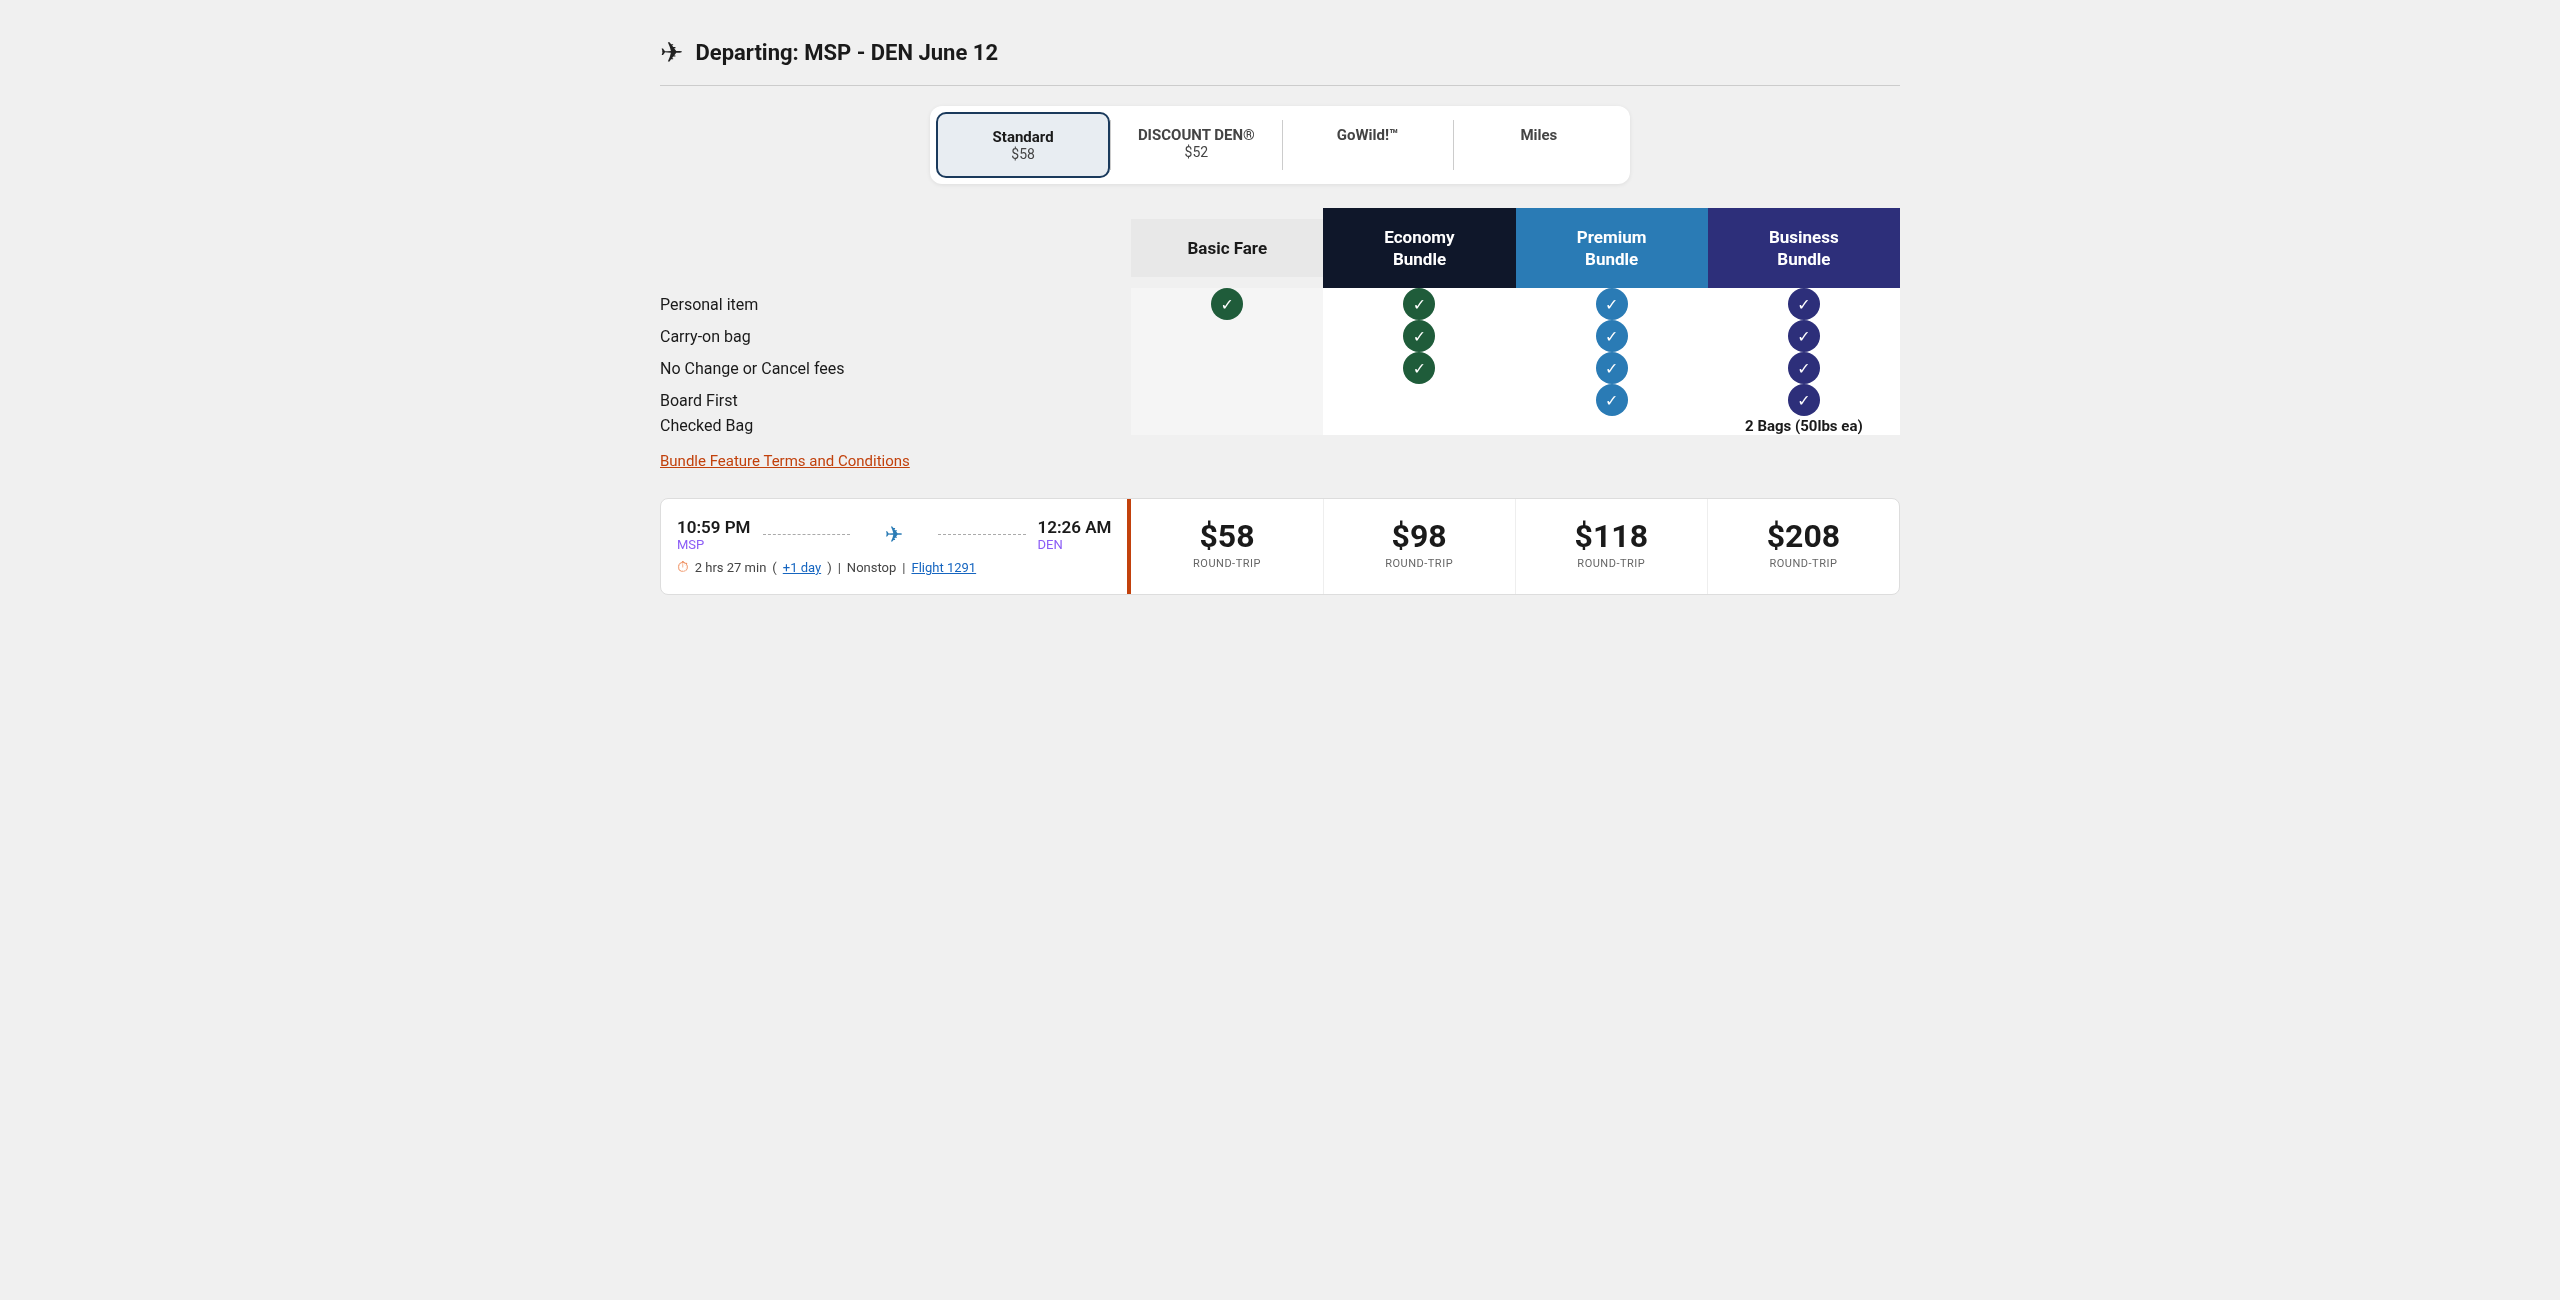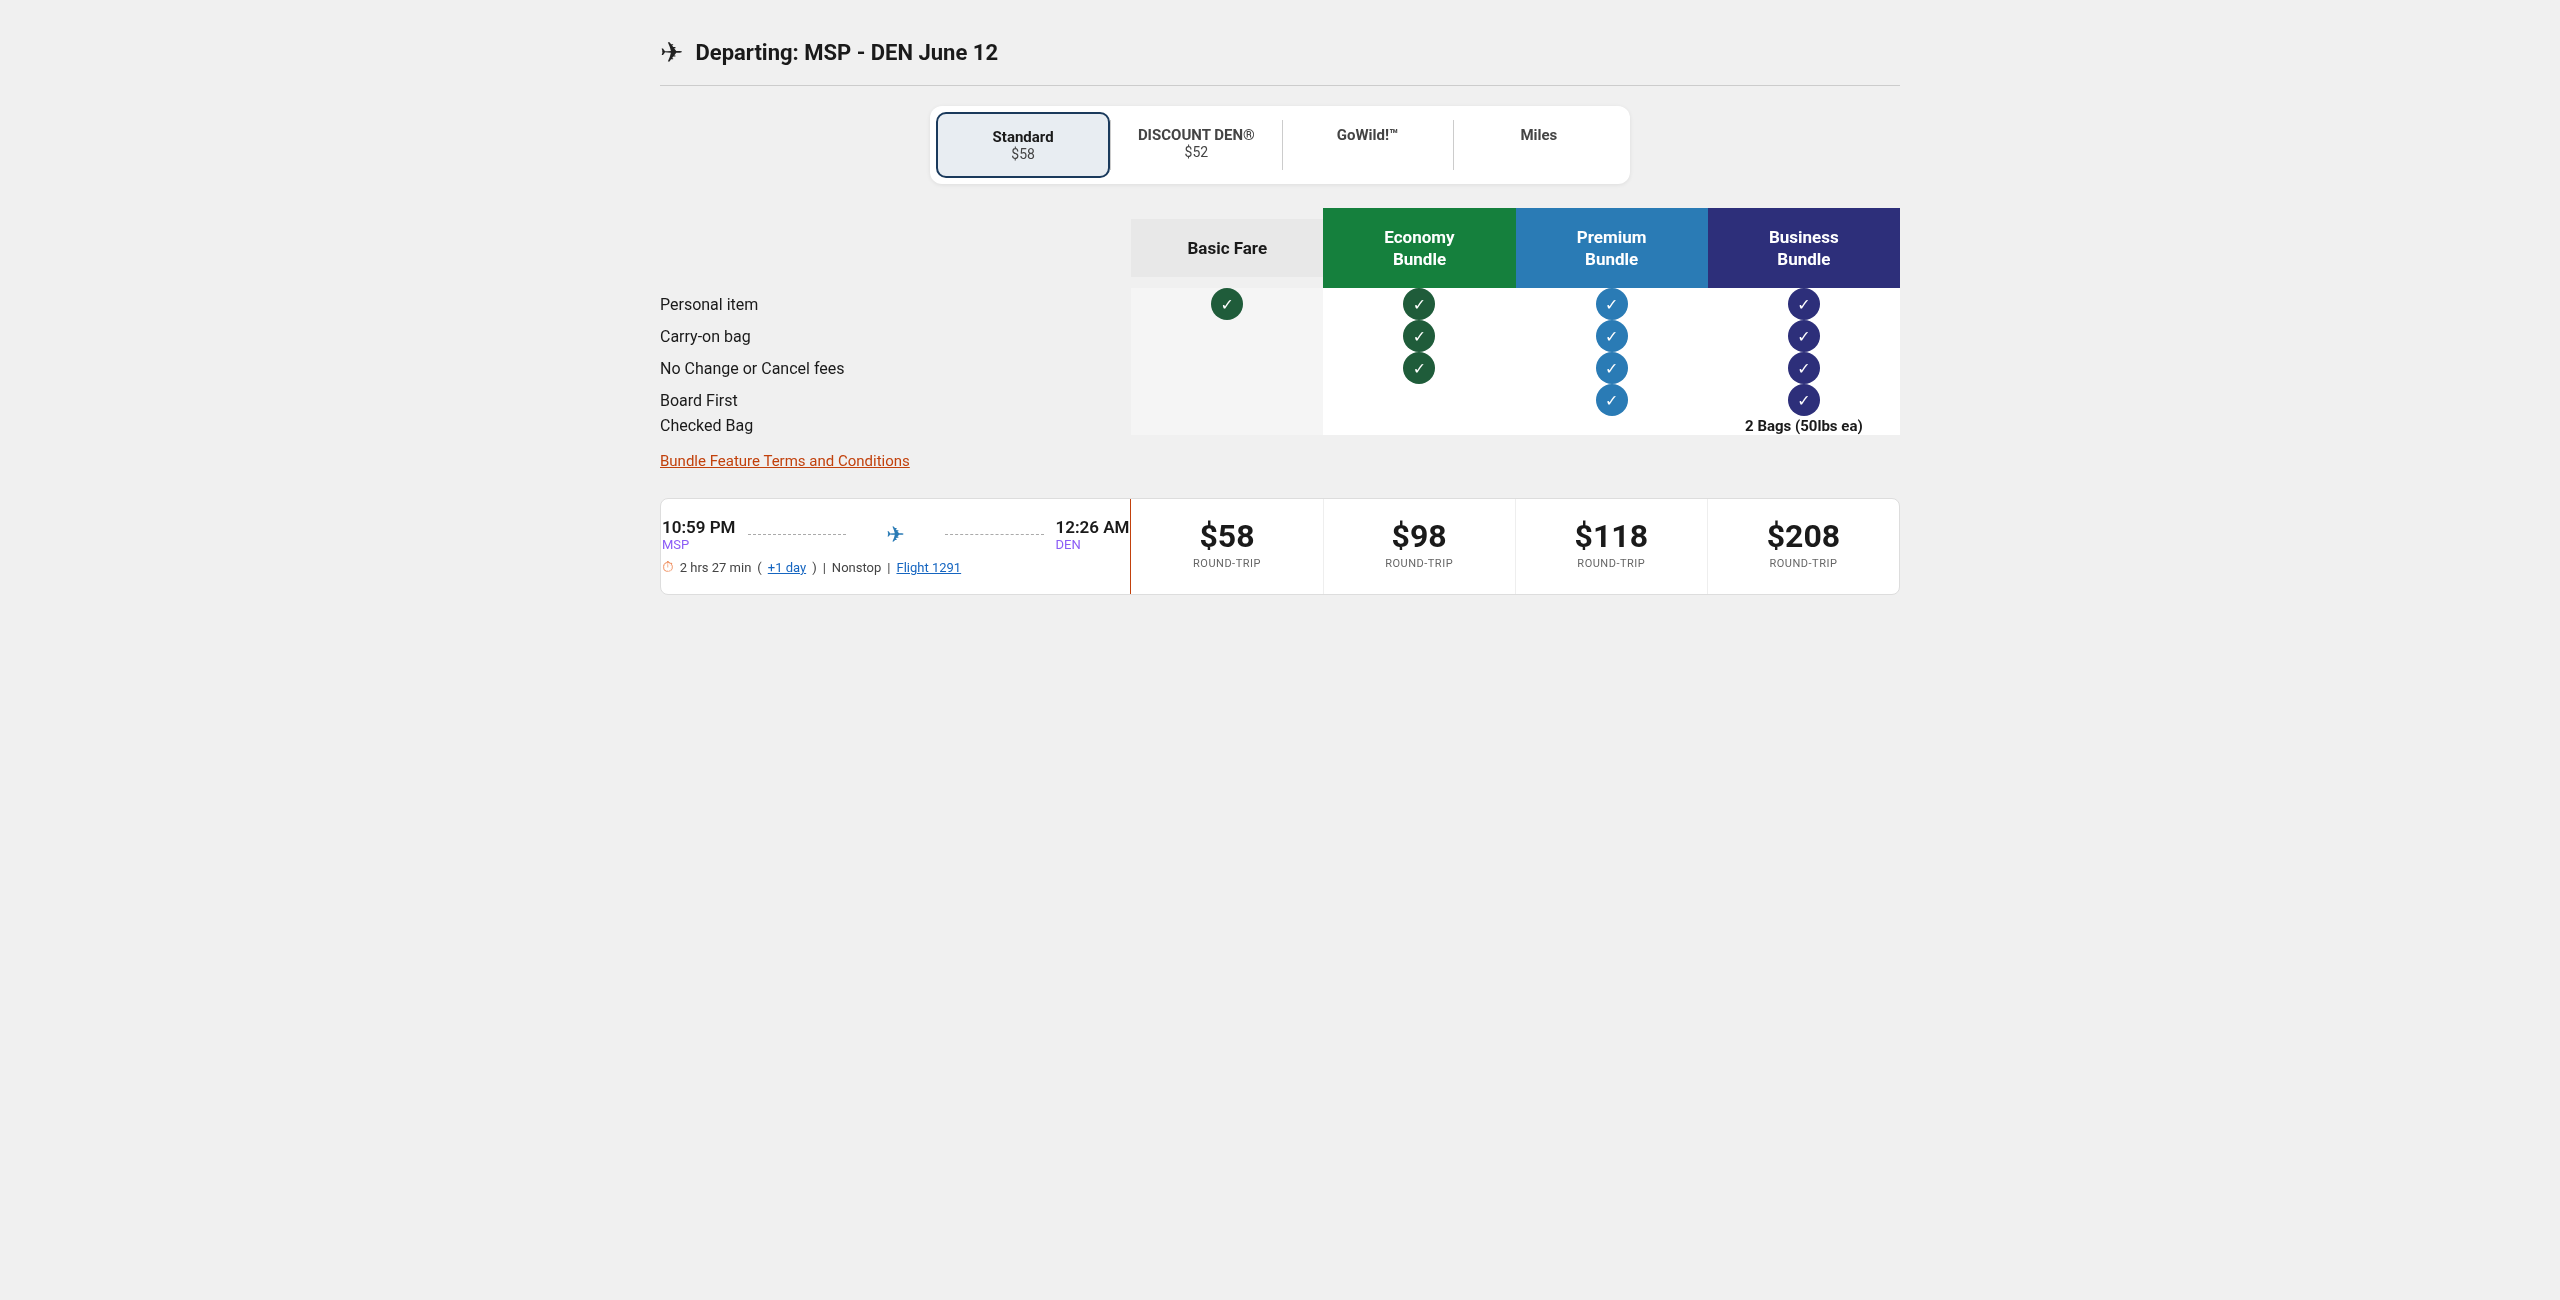--- a/index.html
+++ b/index.html
@@ -116,21 +116,21 @@
       font-weight: 700;
       font-size: 17px;
       line-height: 1.3;
     }
     .bundle-header.basic {
       background: #e8e8e8;
       color: #1a1a1a;
       border-radius: 0;
     }
     .bundle-header.economy {
-      background: #15803d;
+      background: #0f172a;
       color: white;
     }
     .bundle-header.premium {
       background: #2a7bb5;
       color: white;
     }
     .bundle-header.business {
       background: #2d2f7a;
       color: white;
     }
@@ -209,22 +209,22 @@
     .pricing-footer {
       display: flex;
       background: white;
       border-radius: 8px;
       overflow: hidden;
       border: 1px solid #ddd;
       margin-top: 8px;
     }
     .flight-info {
       flex: 0 0 38%;
-      padding: 18px 1px;
-      border-right: 1px solid #c2410c;
+      padding: 18px 16px;
+      border-right: 4px solid #c2410c;
     }
     .flight-times {
       display: flex;
       align-items: center;
       gap: 12px;
       margin-bottom: 6px;
     }
     .time-block {
       font-size: 15px;
       color: #333;

